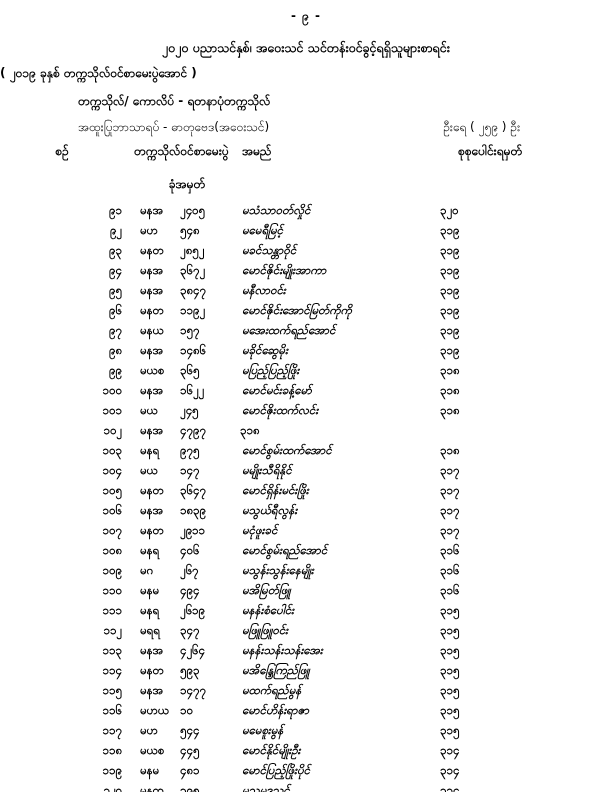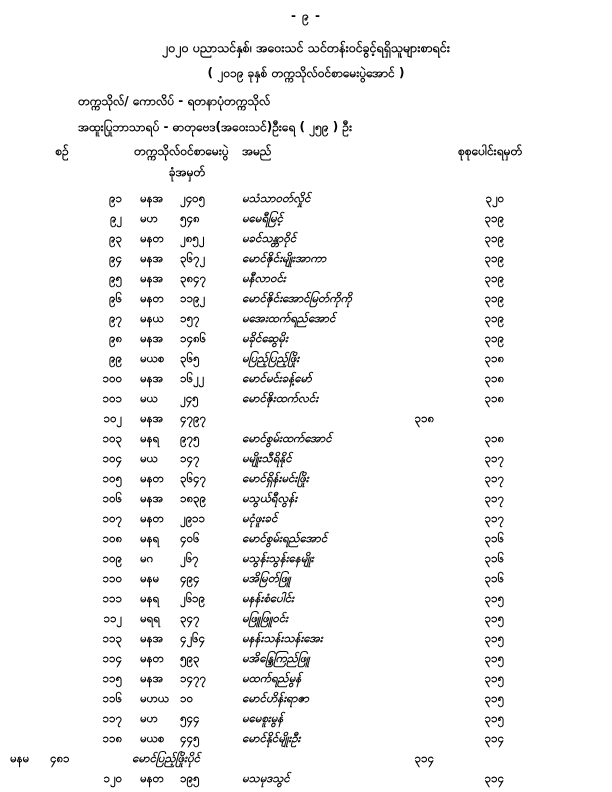--- a/index.html
+++ b/index.html
@@ -20,67 +20,67 @@
     font-weight: 700;
     letter-spacing: 1px;
   }
   .title {
     text-align: center;
     margin-top: 14px;
     font-size: 12.5px;
     font-weight: 700;
   }
   .subtitle {
-    text-align: center;
+    text-align: left;
     margin-top: 7px;
     font-size: 12px;
     font-weight: 700;
   }
   .uni-line {
     margin: 10px 0 0 78px;
     font-size: 12px;
     font-weight: 700;
   }
   .subject-row {
     display: flex;
-    justify-content: flex-start;
+    justify-content: space-between;
     margin: 8px 92px 0 78px;
     font-size: 12px;
-    font-weight: 700;
+    font-weight: 400;
   }
   .thead {
     display: grid;
     grid-template-columns: 130px 110px 200px 132px;
     margin-top: 6px;
     font-size: 12px;
     font-weight: 700;
     align-items: start;
   }
   .thead .c1 { text-align: center; padding-right: 6px; }
   .thead .c2 { padding-left: 4px; }
-  .thead .c2 .line2 { text-align: center; margin-top: 3px; }
+  .thead .c2 .line2 { text-align: center; margin-top: 15px; }
   .thead .c3 { padding-left: 2px; }
   .thead .c4 { text-align: left; padding-left: 18px; }
   .rows {
     margin-top: 6px;
   }
   .row {
     display: grid;
     grid-template-columns: 130px 110px 200px 70px;
     height: 20px;
     line-height: 20px;
     font-size: 11.5px;
     font-weight: 600;
   }
   .row .serial { text-align: right; padding-right: 8px; }
   .row .roll { display: flex; padding-left: 10px; }
   .row .roll .prefix { width: 40px; flex: 0 0 40px; }
   .row .roll .number { }
   .row .name { padding-left: 2px; font-style: italic; }
-  .row .total { text-align: right; padding-right: 6px; }
+  .row .total { text-align: left; padding-right: 6px; }
 </style>
 </head>
 <body>
 
 <div class="page">
 
   <div class="pageno">- ၉ -</div>
 
   <div class="title">၂၀၂၀ ပညာသင်နှစ်၊ အဝေးသင် သင်တန်းဝင်ခွင့်ရရှိသူများစာရင်း</div>
 
@@ -349,20 +349,21 @@
       <div class="row">
         <div class="serial">၁၁၈</div>
         <div class="roll">
           <span class="prefix">မယစ</span>
           <span class="number">၄၄၅</span>
         </div>
         <div class="name">မောင်နိုင်မျိုးဦး</div>
         <div class="total">၃၁၄</div>
       </div>
       <div class="row">
+        <div class="serial">၁၁၉</div>
         <div class="roll">
           <span class="prefix">မနမ</span>
           <span class="number">၄၈၁</span>
         </div>
         <div class="name">မောင်ပြည့်ဖြိုးပိုင်</div>
         <div class="total">၃၁၄</div>
       </div>
       <div class="row">
         <div class="serial">၁၂၀</div>
         <div class="roll">

